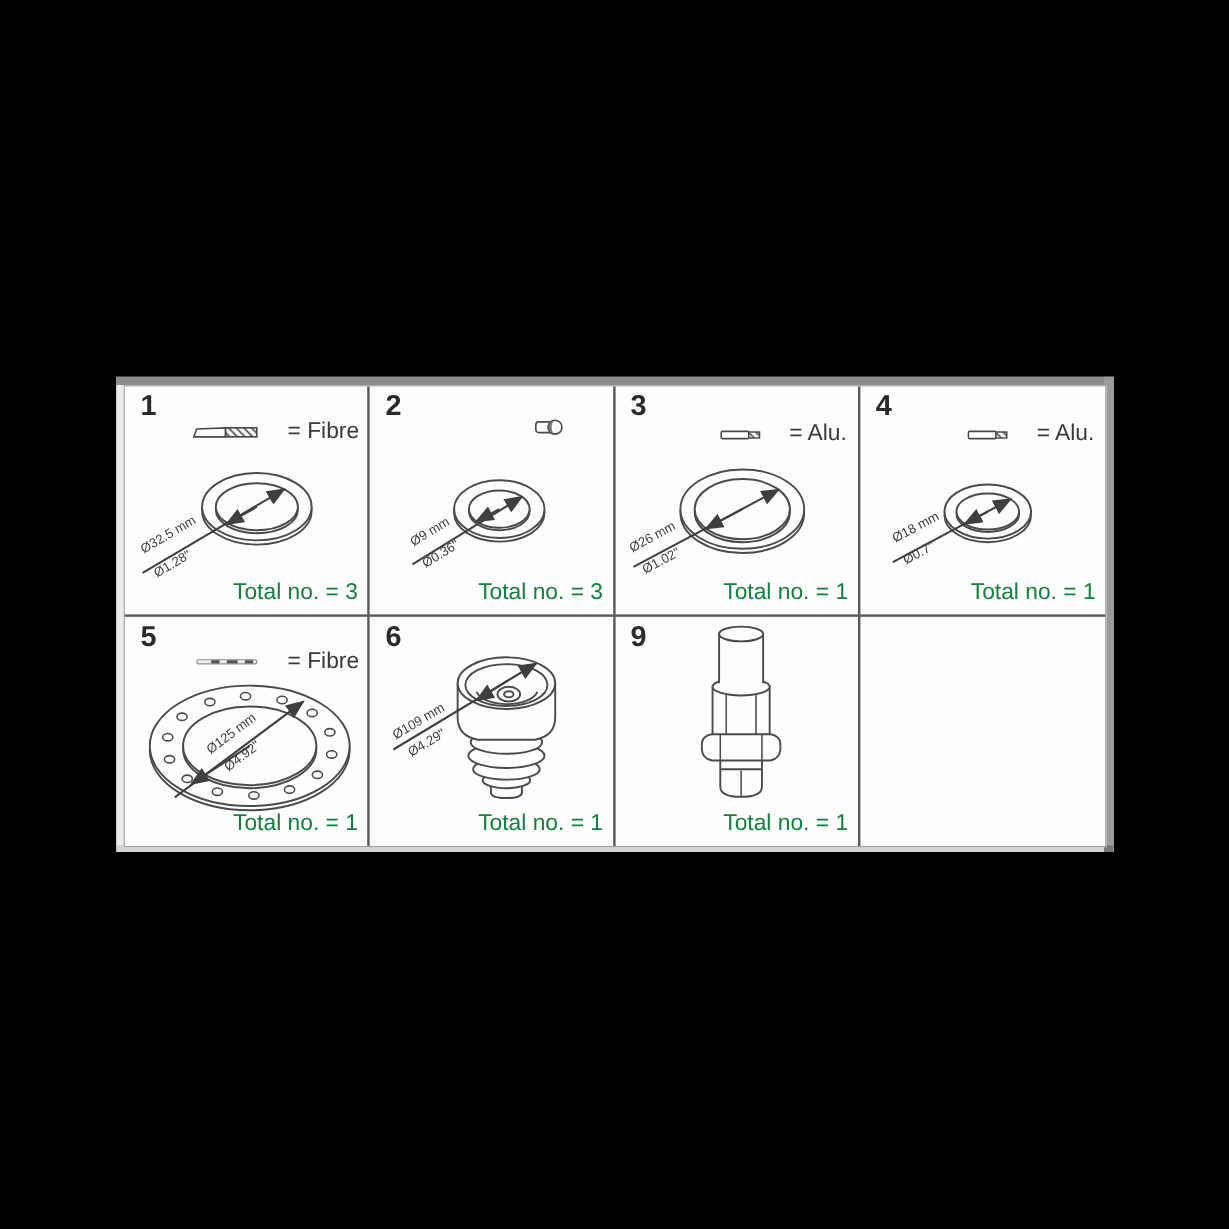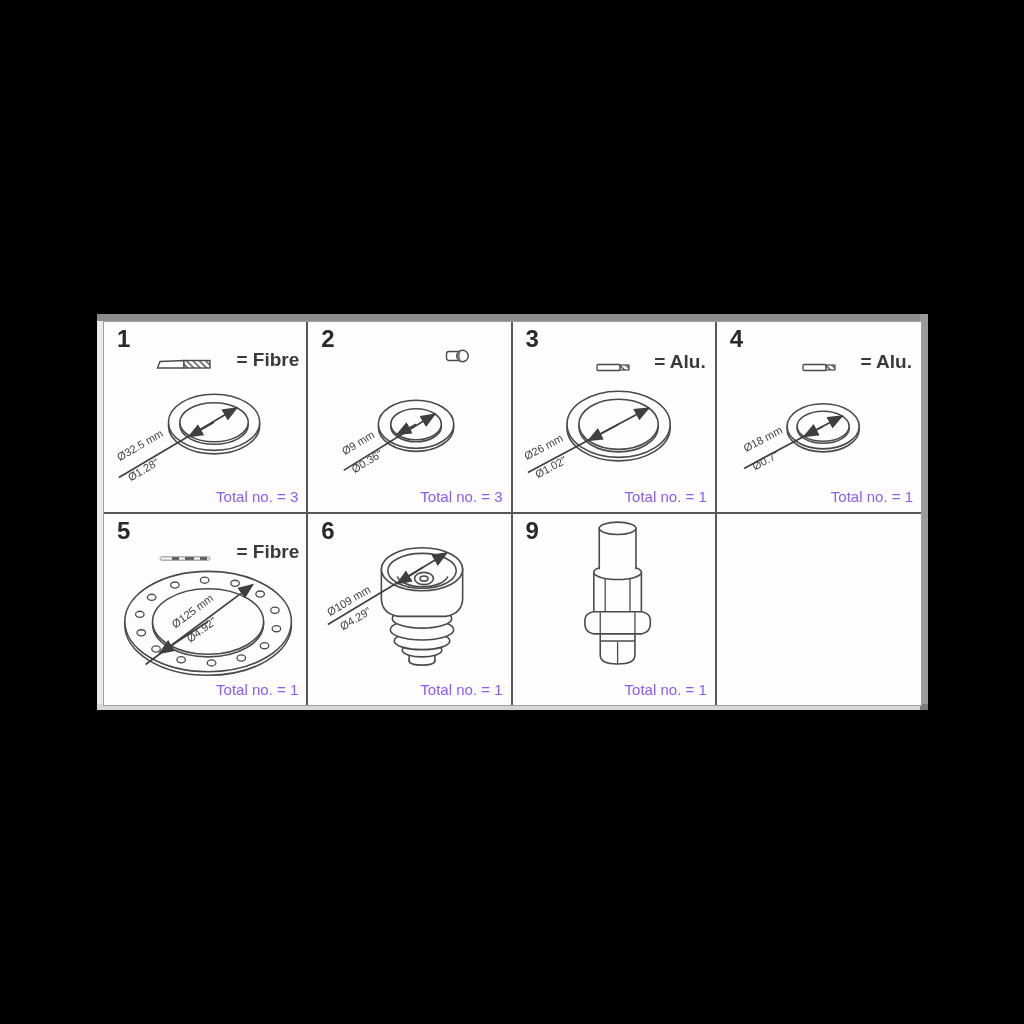--- a/index.html
+++ b/index.html
@@ -34,26 +34,26 @@
   .cell { position:relative; overflow:hidden; }
   .cell.br { border-right:2px solid #585858; }
   .cell.bb { border-bottom:2px solid #585858; }
 
   .part-number {
     position:absolute; left:13px; top:5px;
     font-size:24px; font-weight:bold; color:#2a2a2a;
     line-height:1;
   }
   .legend {
-    position:absolute; display:flex; align-items:flex-end; gap:24px;font-weight:bold;
+    position:absolute; display:flex; align-items:center; gap:24px;
   }
   .legend-label { font-size:19px; color:#3a3a3a; }
   .total {
     position:absolute; right:8px; bottom:7px;
-    font-size:15px; color:#8b5cf6;
+    font-size:19px; color:#15803d;
   }
   .drawing { position:absolute; left:0; top:0; width:100%; height:100%; pointer-events:none; }
 
   svg text.dim {
     font-family:"Liberation Sans", sans-serif;
     font-size:11px; fill:#3e3e3e;
   }
   .hidden-defs { position:absolute; width:0; height:0; }
 </style>
 </head>

